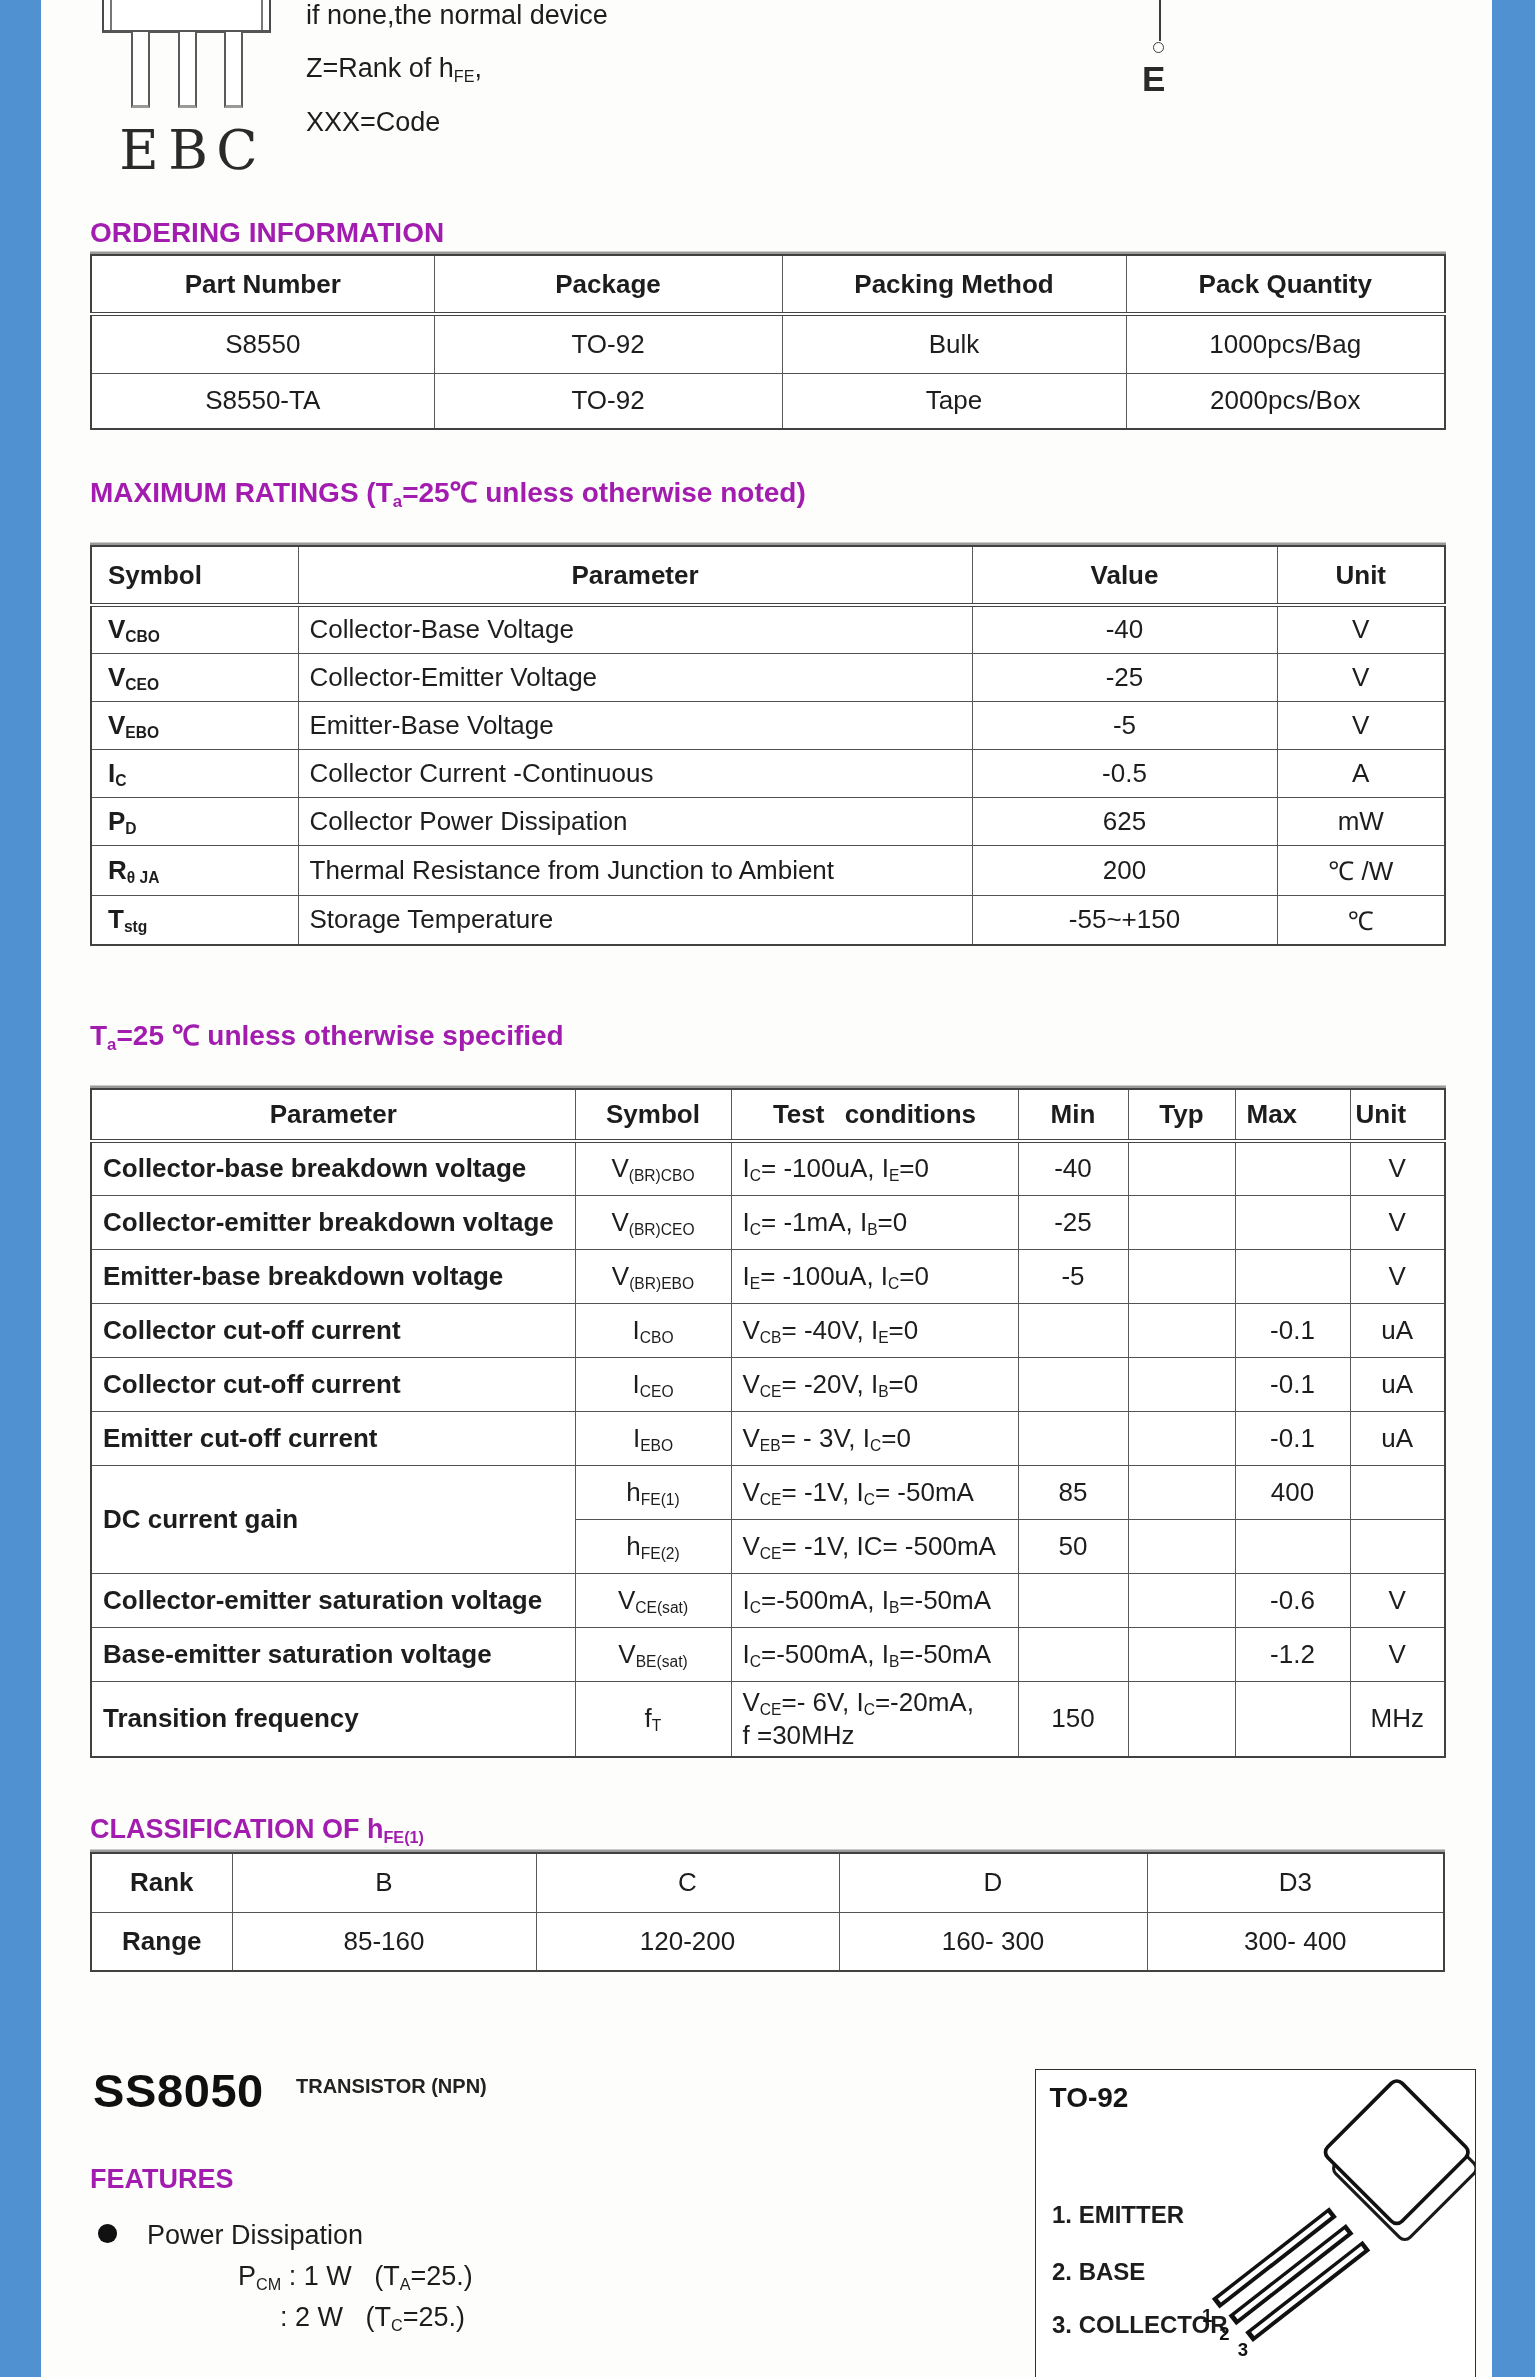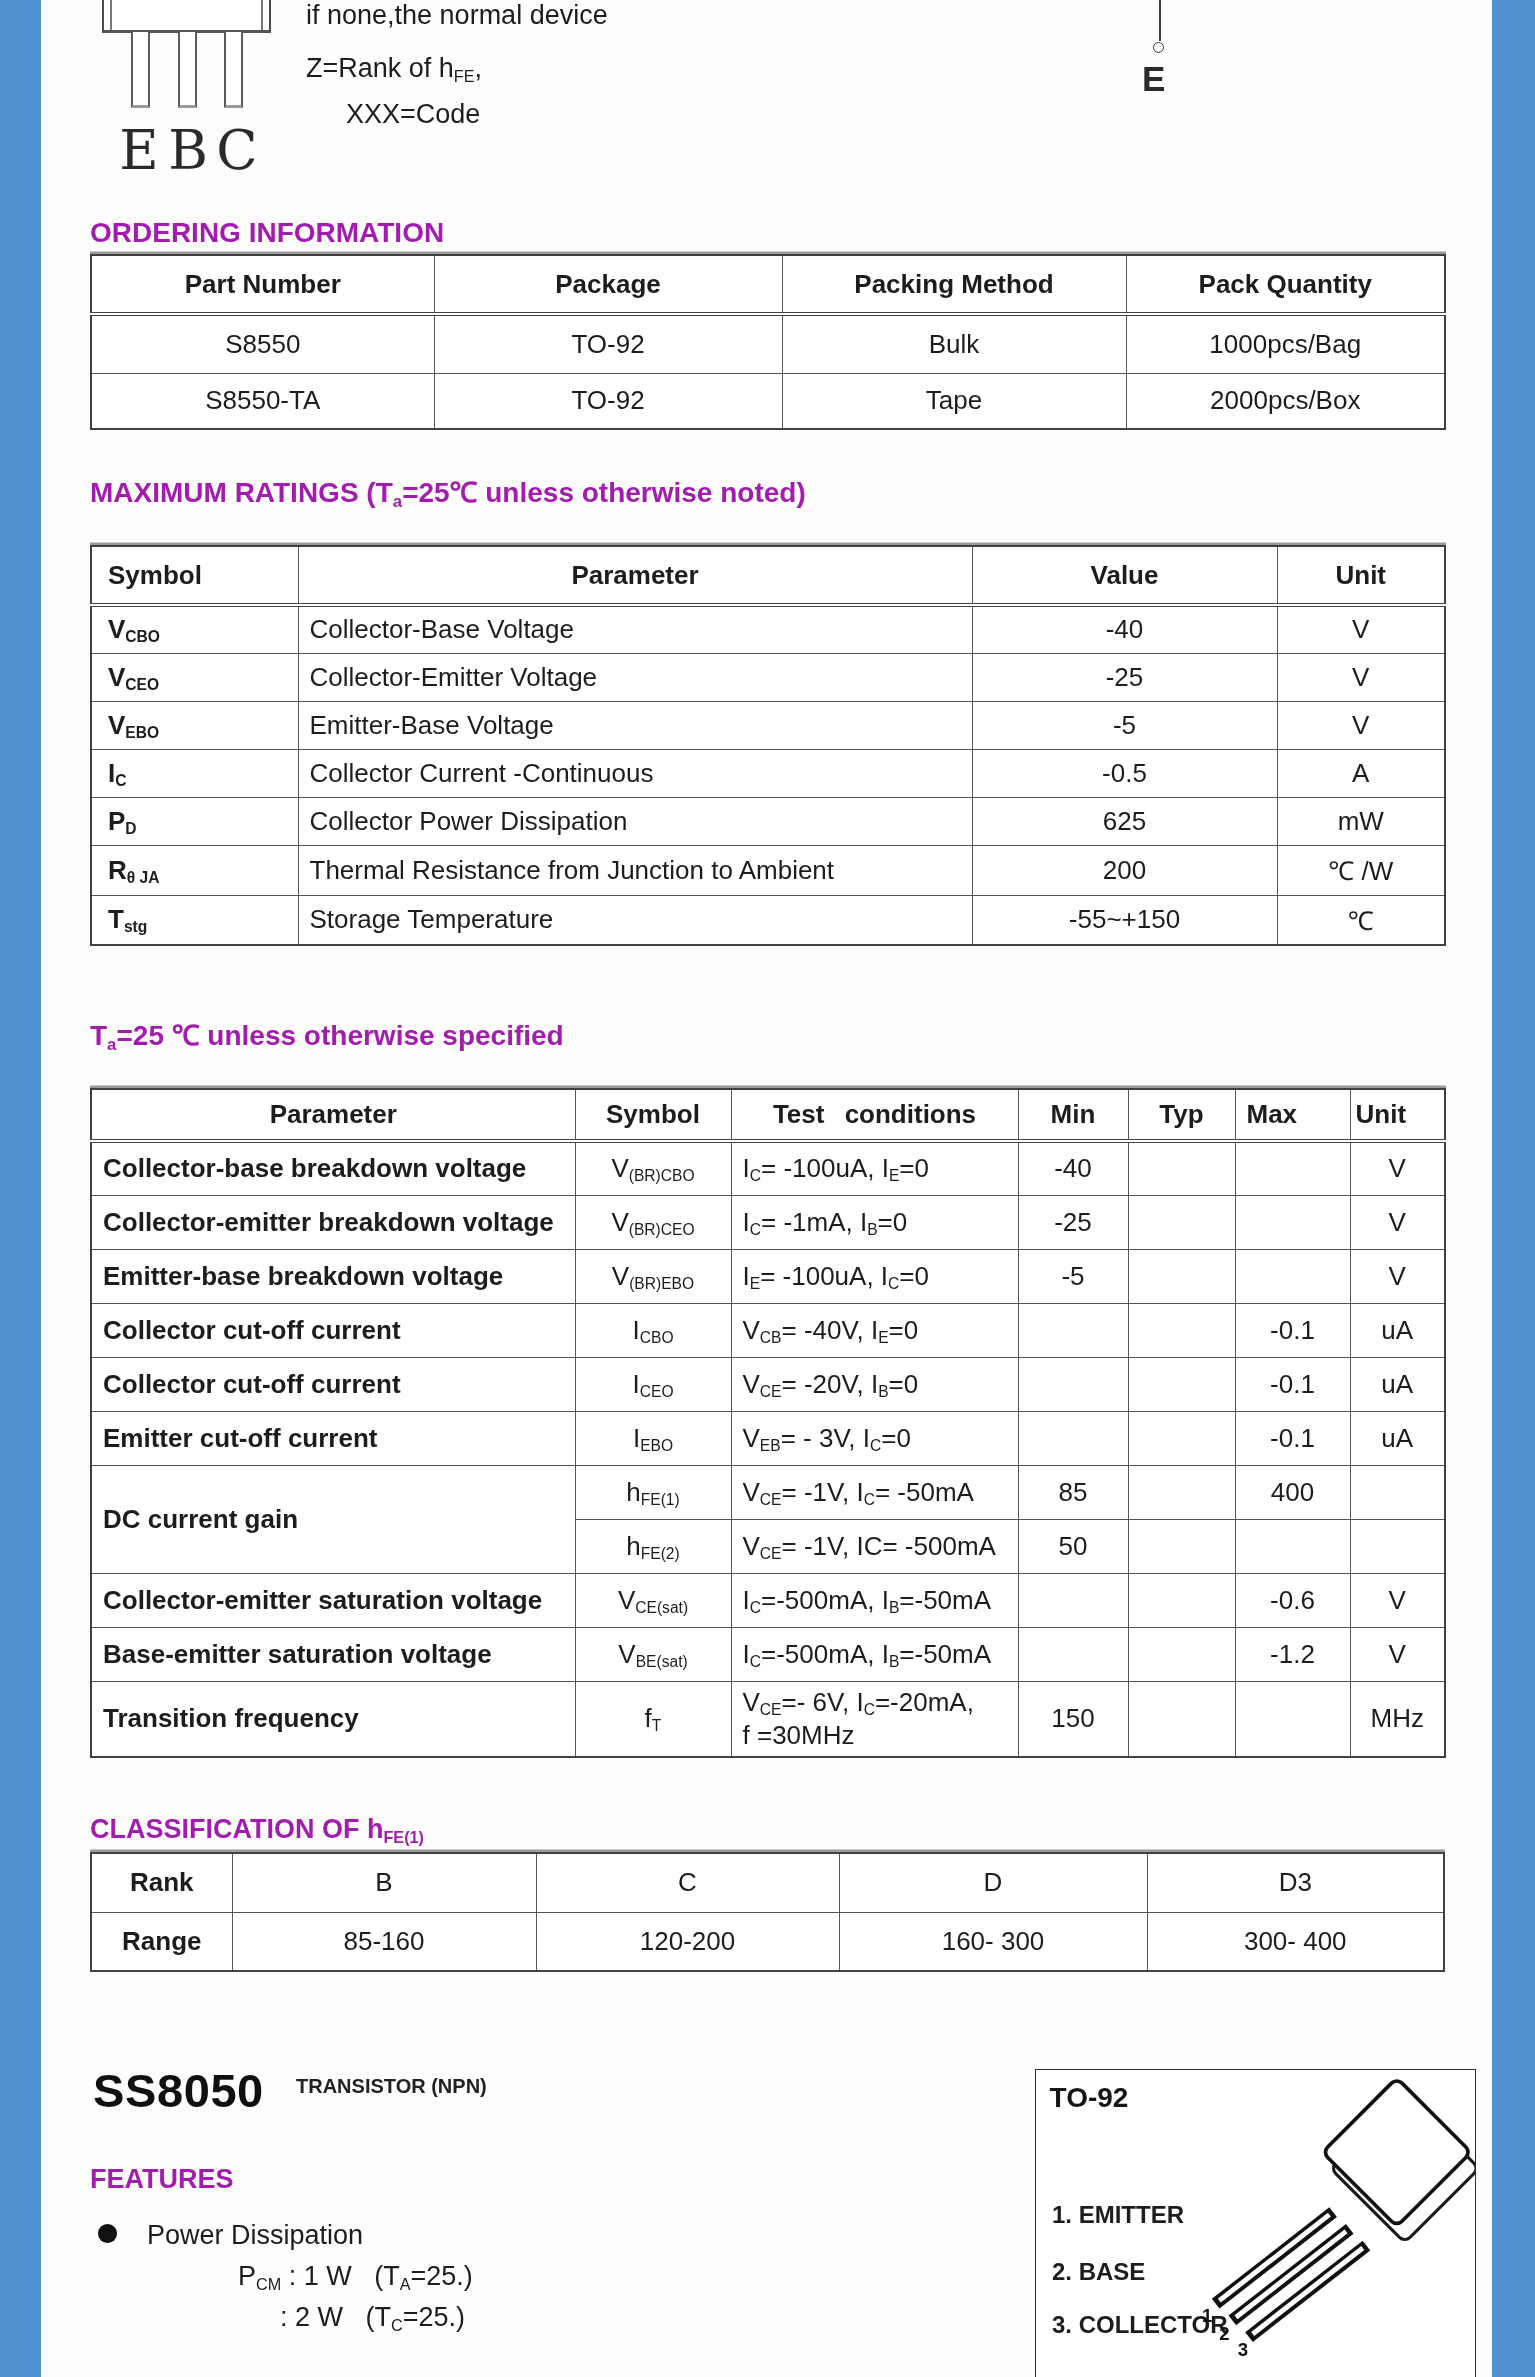--- a/index.html
+++ b/index.html
@@ -63,21 +63,21 @@
     <div class="leg" style="left:131px;"></div>
     <div class="leg" style="left:178px;"></div>
     <div class="leg" style="left:224px;"></div>
     <div class="pin-letter" style="left:139px;">E</div>
     <div class="pin-letter" style="left:188px;">B</div>
     <div class="pin-letter" style="left:237px;">C</div>
   </div>
   <div class="abs" style="left:306px;top:0;font-size:27px;line-height:1.1;">
     <div class="abs" style="top:1.2px;white-space:nowrap;">if none,the normal device</div>
     <div class="abs" style="top:54px;white-space:nowrap;">Z=Rank of h<sub>FE</sub>,</div>
-    <div class="abs" style="top:100px;white-space:nowrap;margin-left:40px;">XXX=Code</div>
+    <div class="abs" style="top:108px;white-space:nowrap;">XXX=Code</div>
   </div>
   <div>
     <div class="sch-line"></div>
     <div class="sch-circle"></div>
     <div class="sch-label">E</div>
   </div>
 </div>
 
 <div class="abs h-sec" style="left:90px;top:217px;">ORDERING INFORMATION</div>
 <table class="dsTable abs" style="left:90px;top:254px;width:1353px;">

